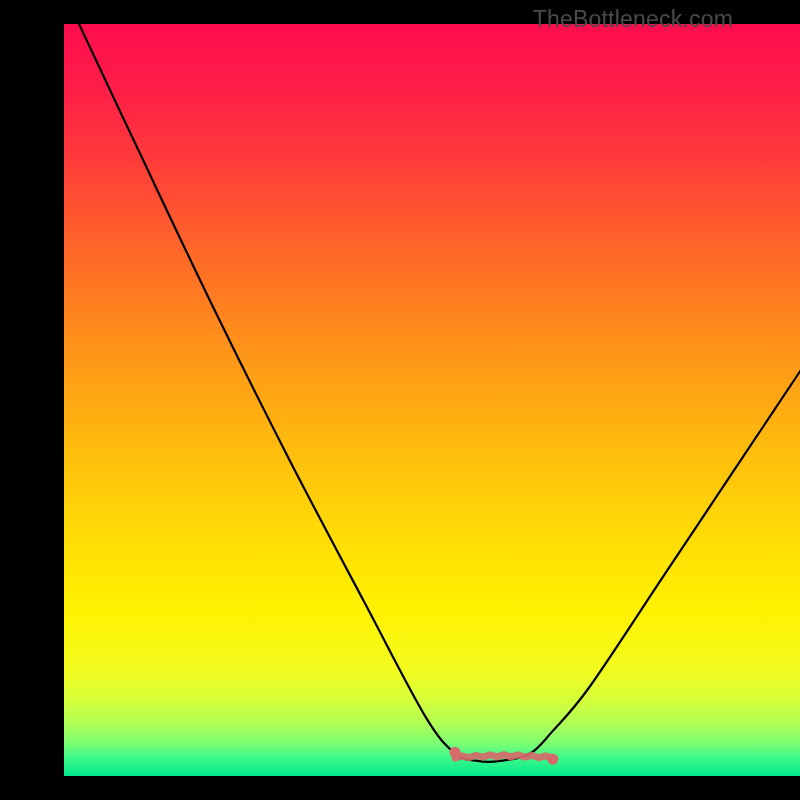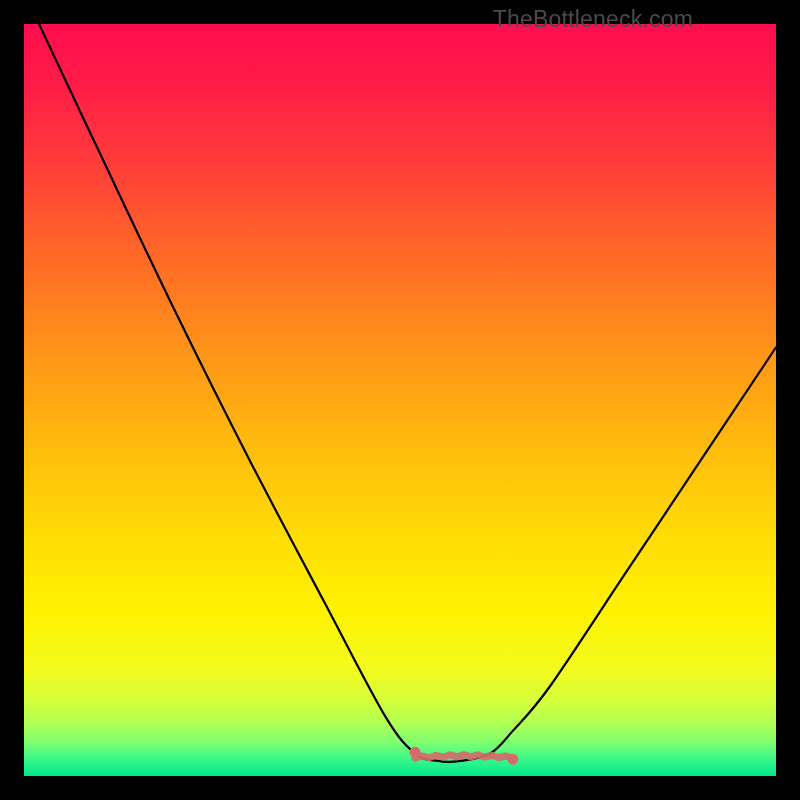--- a/index.html
+++ b/index.html
@@ -8,20 +8,21 @@
     width: 800px;
     height: 800px;
     background: #000;
     overflow: hidden;
   }
   .chart-container {
     position: relative;
     width: 707px;
     height: 800px;
     background: #000;
+    margin-left: 40px;
   }
   .plot-area {
     position: absolute;
     left: 24px;
     top: 24px;
     width: 752px;
     height: 752px;
     overflow: hidden;
   }
   .gradient-bg {

